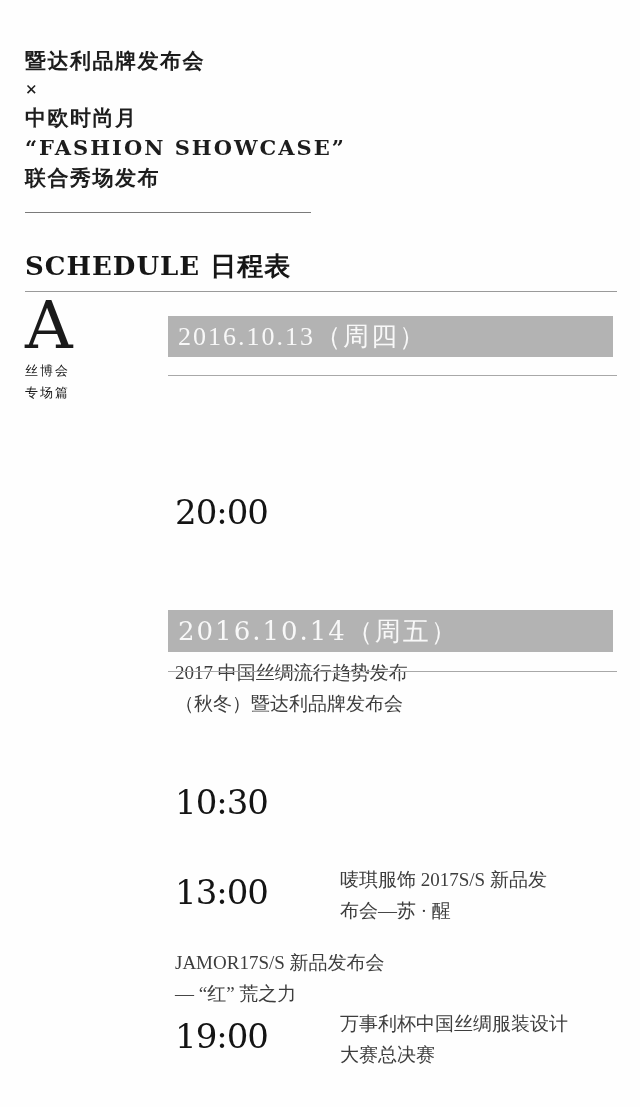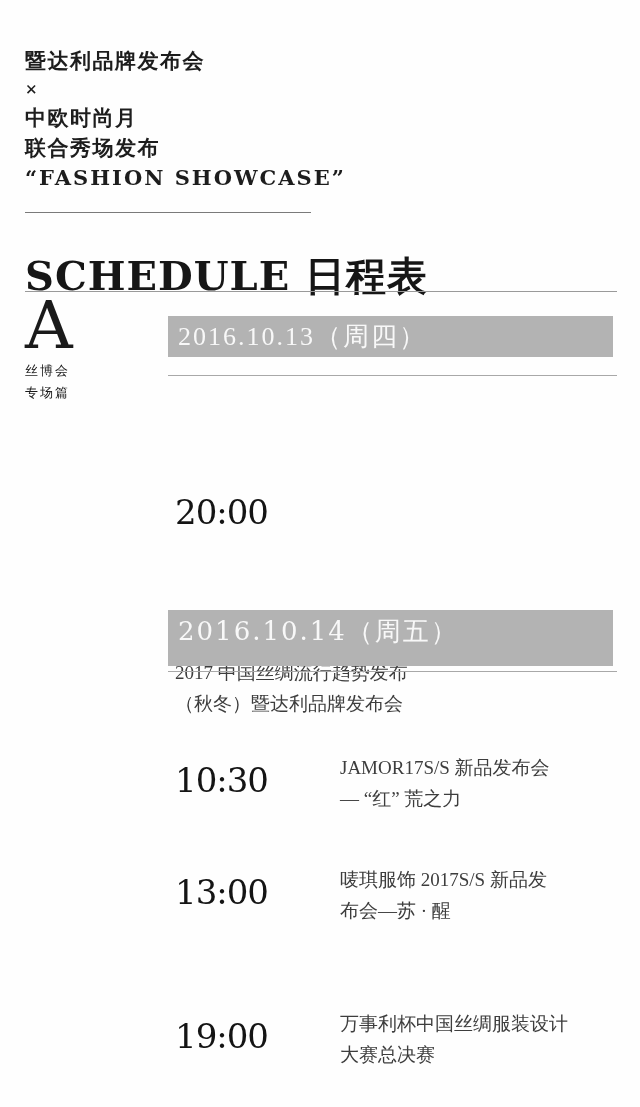--- a/index.html
+++ b/index.html
@@ -33,21 +33,21 @@
     left: 25px; top: 212px;
     width: 286px; height: 1px;
     background: #7a7a7a;
   }
 
   
   .schedule-title {
     position: absolute;
     left: 25px; top: 249px;
     margin: 0;
-    font-size: 40px;
+    font-size: 26px;
     font-weight: bold;
     letter-spacing: 1px;
     color: #161616;
   }
   .full-divider {
     position: absolute;
     left: 25px; top: 291px;
     width: 592px; height: 1px;
     background: #9a9a9a;
   }
@@ -79,21 +79,21 @@
     background: #b3b3b3;
     color: #f8f8f8;
     font-size: 26px;
     line-height: 41px;
     letter-spacing: 2px;
     padding-left: 10px;
     box-sizing: border-box;
     white-space: nowrap;
   }
   .banner-1 { top: 316px; font-family: Liberation Serif, serif; }
-  .banner-2 { top: 610px; height: 56px; line-height: 42px; }
+  .banner-2 { top: 610px; height: 42px; line-height: 42px; }
 
   .sub-divider {
     position: absolute;
     left: 168px;
     width: 449px; height: 1px;
     background: #a8a8a8;
   }
   .sd-1 { top: 375px; }
   .sd-2 { top: 671px; }
 
@@ -114,35 +114,35 @@
     font-family: "DejaVu Serif", "Liberation Serif", serif;
   }
   .event-desc {
     flex: 1;
     font-family: Liberation Serif, serif;
     font-size: 19px;
     line-height: 31px;
     color: #3d3d3d;
   }
   .e1 { top: 484px; flex-direction: column; }
-  .e2 { top: 752px; }
+  .e2 { top: 774px; flex-direction: column; }
   .e3 { top: 864px; }
   .e4 { top: 1008px; justify-content: flex-end; }
 </style>
 </head>
 <body>
 
 <div class="page">
 
   <div class="header">
     <div class="h-line">暨达利品牌发布会</div>
     <div class="h-line h-x">×</div>
     <div class="h-line">中欧时尚月</div>
+    <div class="h-line h-en">“FASHION SHOWCASE”</div>
     <div class="h-line">联合秀场发布</div>
-    <div class="h-line h-en">“FASHION SHOWCASE”</div>
   </div>
 
   <div class="header-divider"></div>
 
   <h1 class="schedule-title">SCHEDULE 日程表</h1>
   <div class="full-divider"></div>
 
   <div class="section-marker">
     <div class="marker-letter">A</div>
     <div class="marker-label first">丝博会</div>

